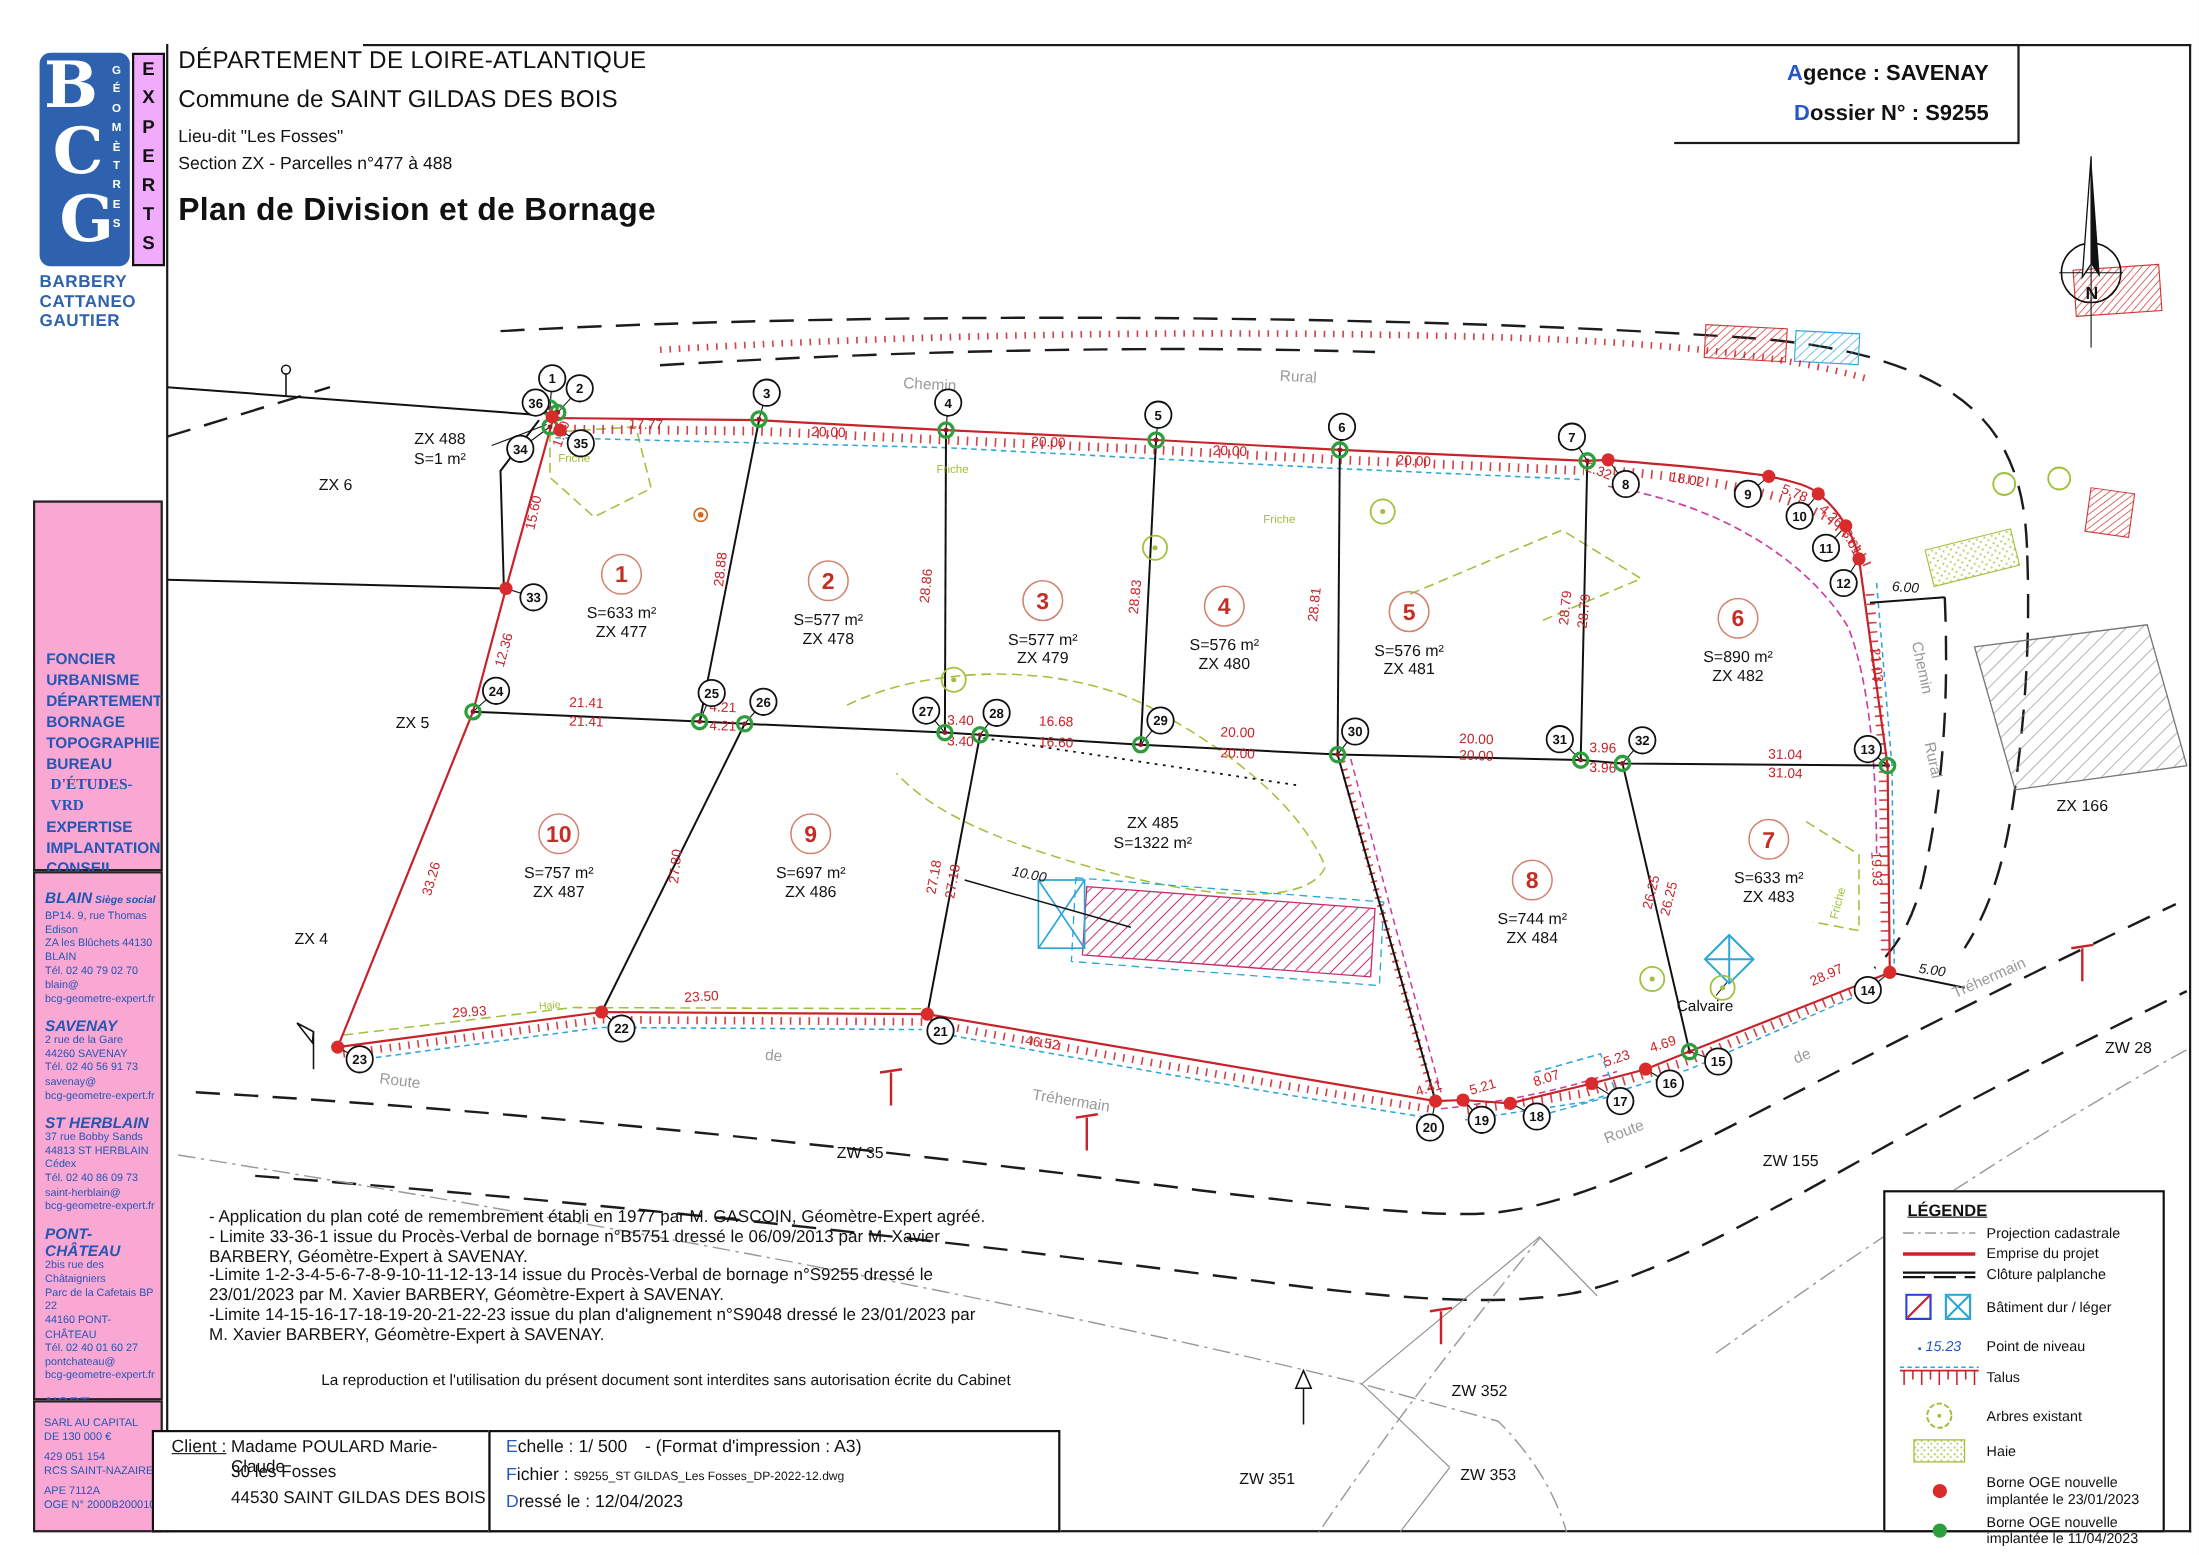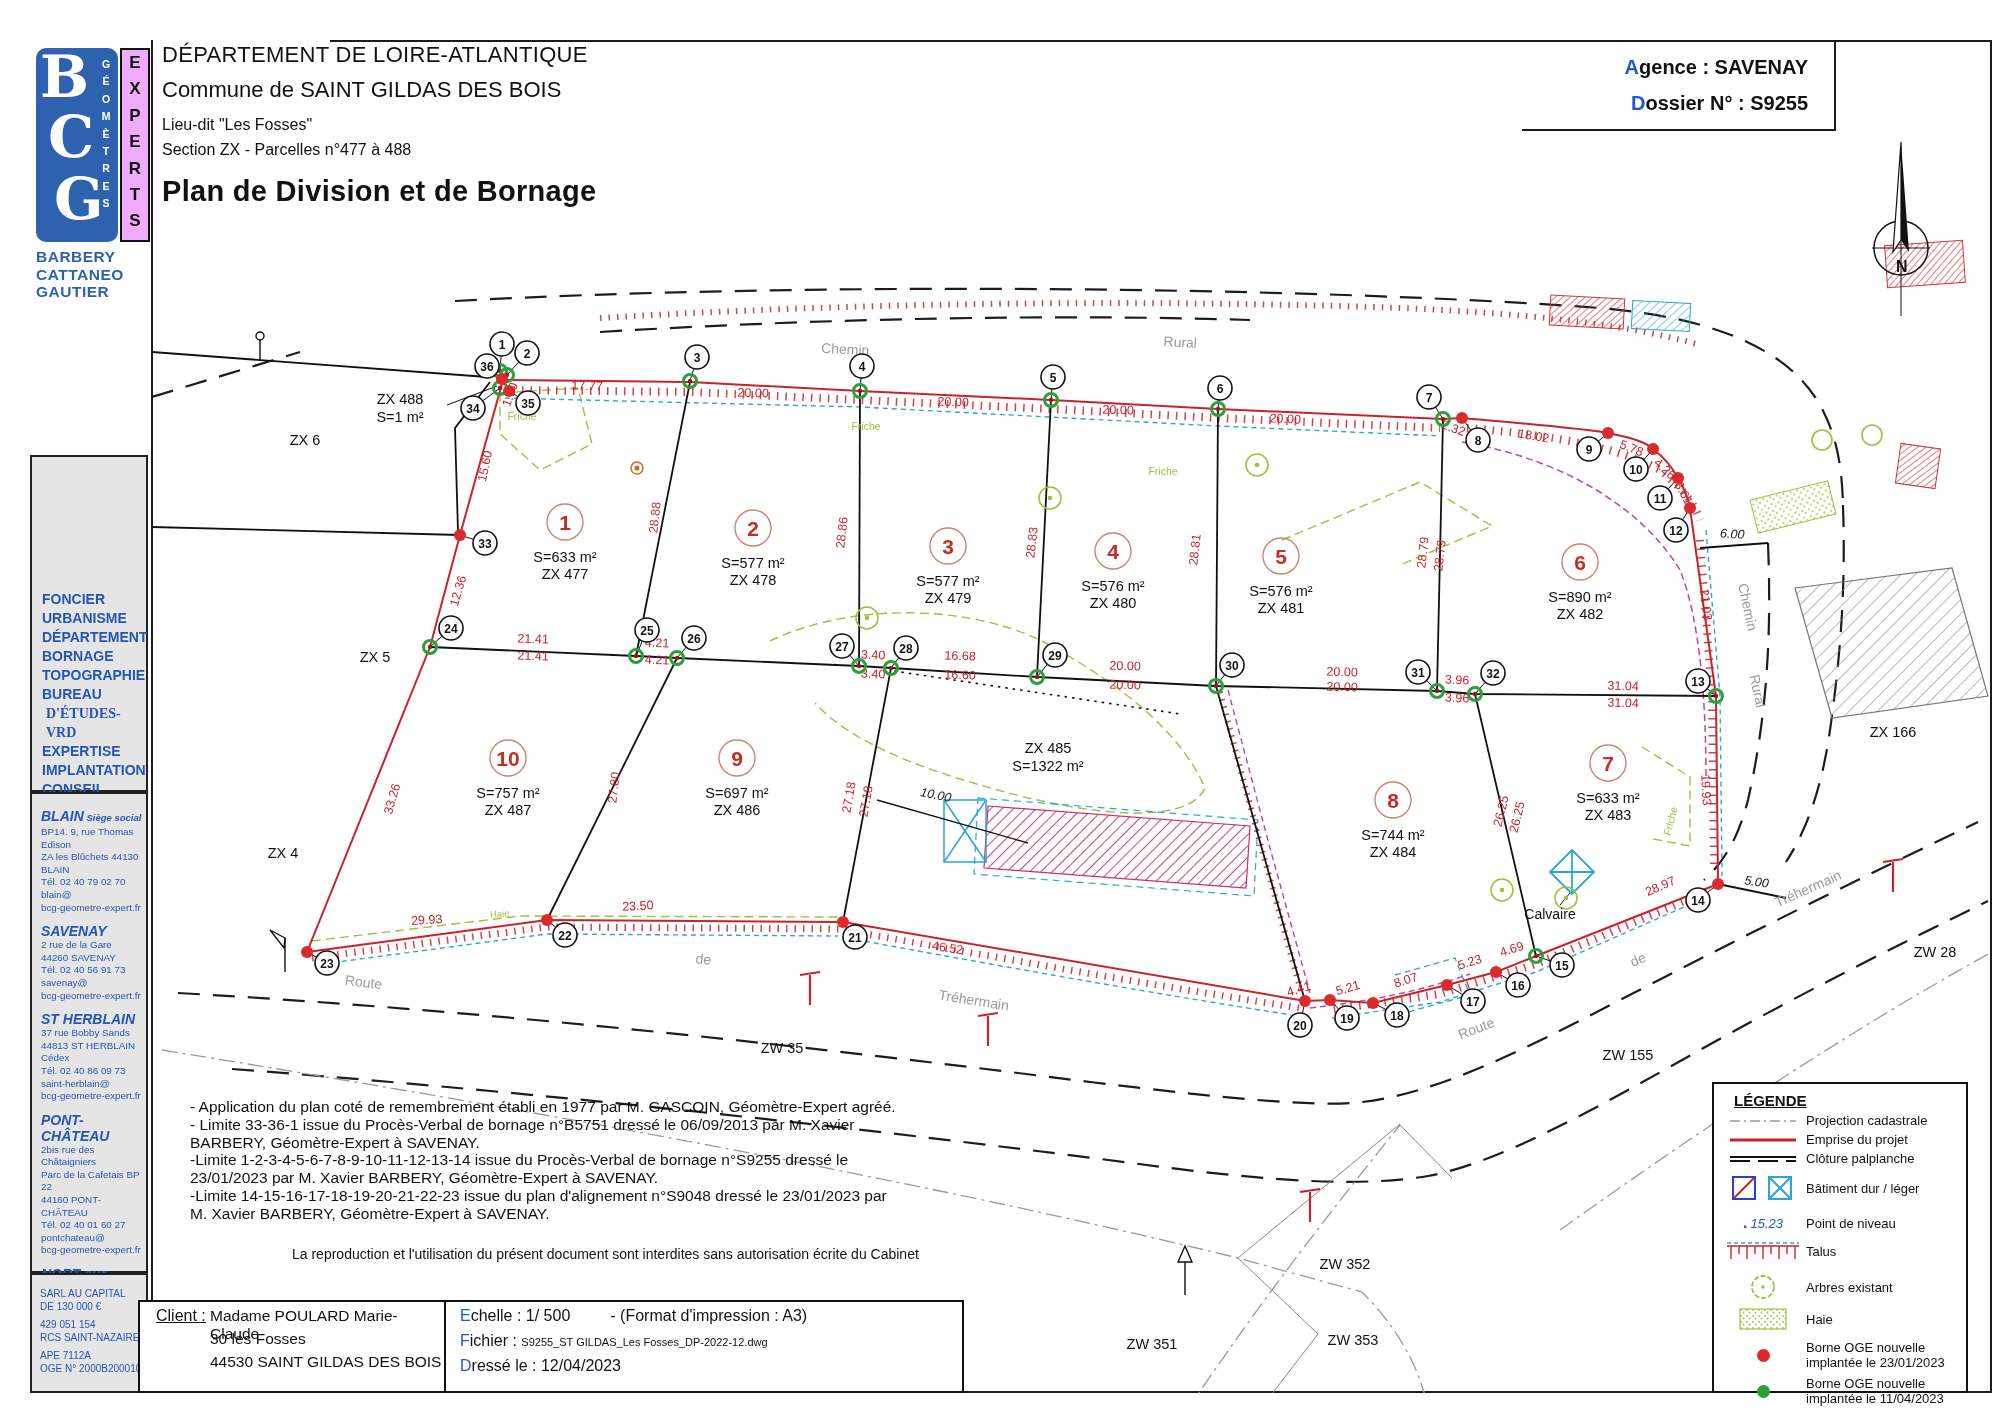--- a/index.html
+++ b/index.html
@@ -22,21 +22,21 @@
 
   
   #logo{position:absolute;left:36px;top:48px;width:120px;}
   #logo-blue{position:absolute;left:0;top:0;width:82px;height:194px;background:#2e62ae;border-radius:10px;}
   .bcg{position:absolute;color:#fff;font-family:"DejaVu Serif",serif;font-weight:bold;font-size:58px;line-height:1;}
   #geo-col{position:absolute;left:62px;top:8px;width:16px;color:#fff;font-size:10.5px;font-weight:bold;line-height:17.4px;text-align:center;}
   #exp-col{position:absolute;left:84px;top:0px;width:26px;height:190px;background:#f0abfc;border:2px solid #111;color:#111;font-size:17px;font-weight:bold;line-height:26.4px;text-align:center;}
   #logo-names{position:absolute;left:0;top:200px;color:#2e62ae;font-weight:bold;font-size:15.5px;line-height:17.5px;letter-spacing:.5px;}
 
   
-  .sbox{position:absolute;left:30px;width:118px;border:2px solid #222;background:#e5e5e5;box-sizing:border-box;}
+  .sbox{position:absolute;left:30px;width:118px;border:2px solid #222;background:#f9a8d4;box-sizing:border-box;}
   #services{top:455px;height:337px;padding-top:133px;}
   .svc{color:#2456b4;font-weight:bold;font-size:14px;line-height:19px;padding-left:10px;}
   .svc.ind{padding-left:14px;font-family:Liberation Serif, serif;}
   #offices{top:792px;height:481px;padding:14px 0 0 9px;}
   .office{margin-bottom:9px;}
   .office-name{color:#2456b4;font-weight:bold;font-size:14px;line-height:16px;font-style:italic;}
   .office-suffix{font-size:9.5px;}
   .office-line{color:#2456b4;font-size:9.8px;line-height:12.6px;}
   #company{top:1273px;height:120px;padding:12px 0 0 8px;}
   .comp-line{color:#2456b4;font-size:10px;line-height:13px;}
@@ -753,21 +753,21 @@
   <div id="repro" style="z-index:4;">La reproduction et l'utilisation du présent document sont interdites sans autorisation écrite du Cabinet</div>
 
   <div id="client-box" class="fbox" style="z-index:6;">
     <div id="client-label"><span>Client :</span></div>
     <div class="client-line" style="top:5px;">Madame POULARD Marie-Claude</div>
     <div class="client-line" style="top:28px;">30 les Fosses</div>
     <div class="client-line" style="top:51px;">44530 SAINT GILDAS DES BOIS</div>
   </div>
 
   <div id="echelle-box" class="fbox" style="z-index:6;">
-    <div class="ech-line bi" style="top:5px;"><span>Echelle : 1/ 500</span><span style="margin-left:40px;">- (Format d'impression : A3)</span></div>
+    <div class="ech-line bi" style="top:5px;"><span>Echelle : 1/ 500</span><span style="margin-left:16px;">- (Format d'impression : A3)</span></div>
     <div class="ech-line bi" style="top:30px;"><span>Fichier : </span><span class="ech-small">S9255_ST GILDAS_Les Fosses_DP-2022-12.dwg</span></div>
     <div class="ech-line bi" style="top:55px;">Dressé le : 12/04/2023</div>
   </div>
 
   <div id="legend">
     <div id="legend-title">LÉGENDE</div>
     <div class="lg-row">
       <span class="lg-sym">
           <svg width="66" height="6">
             <line x1="0" y1="3" x2="66" y2="3" stroke="#9a9a9a" stroke-width="1.4" stroke-dasharray="10 4 2 4"></line>

